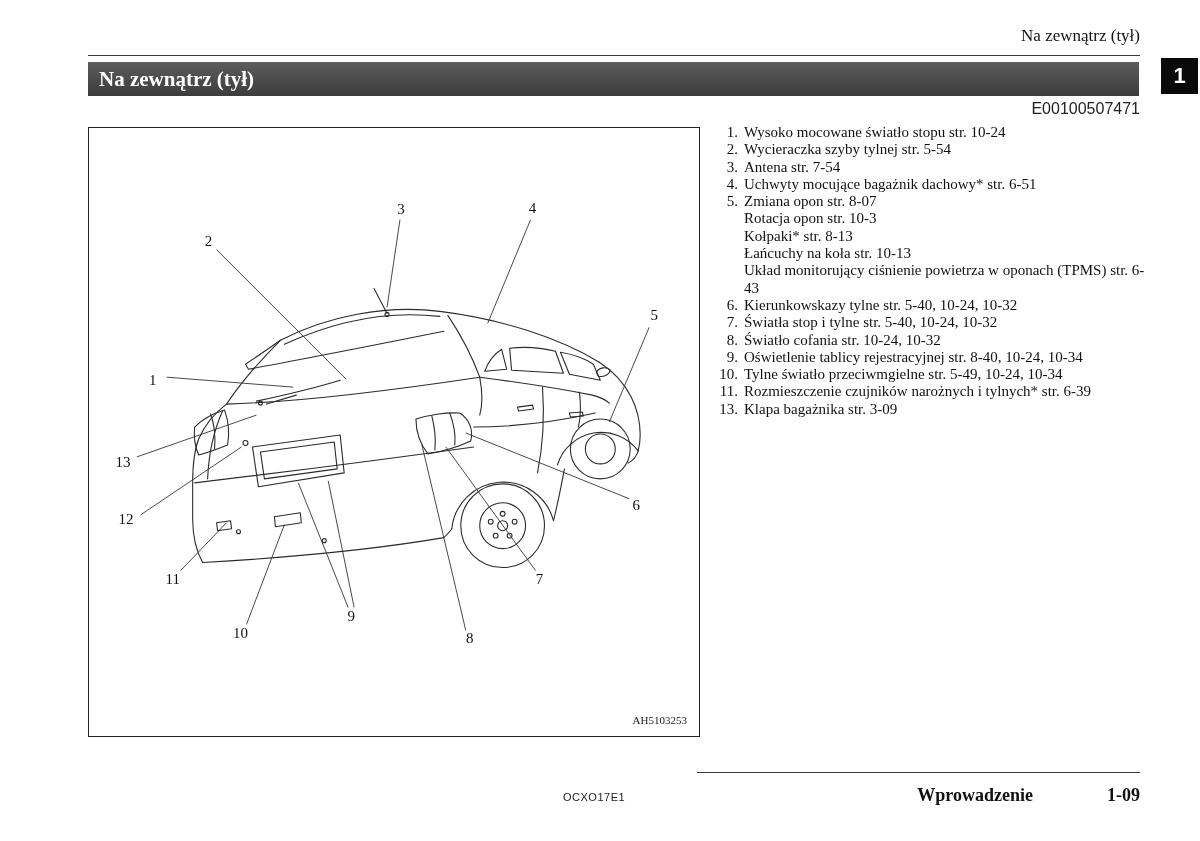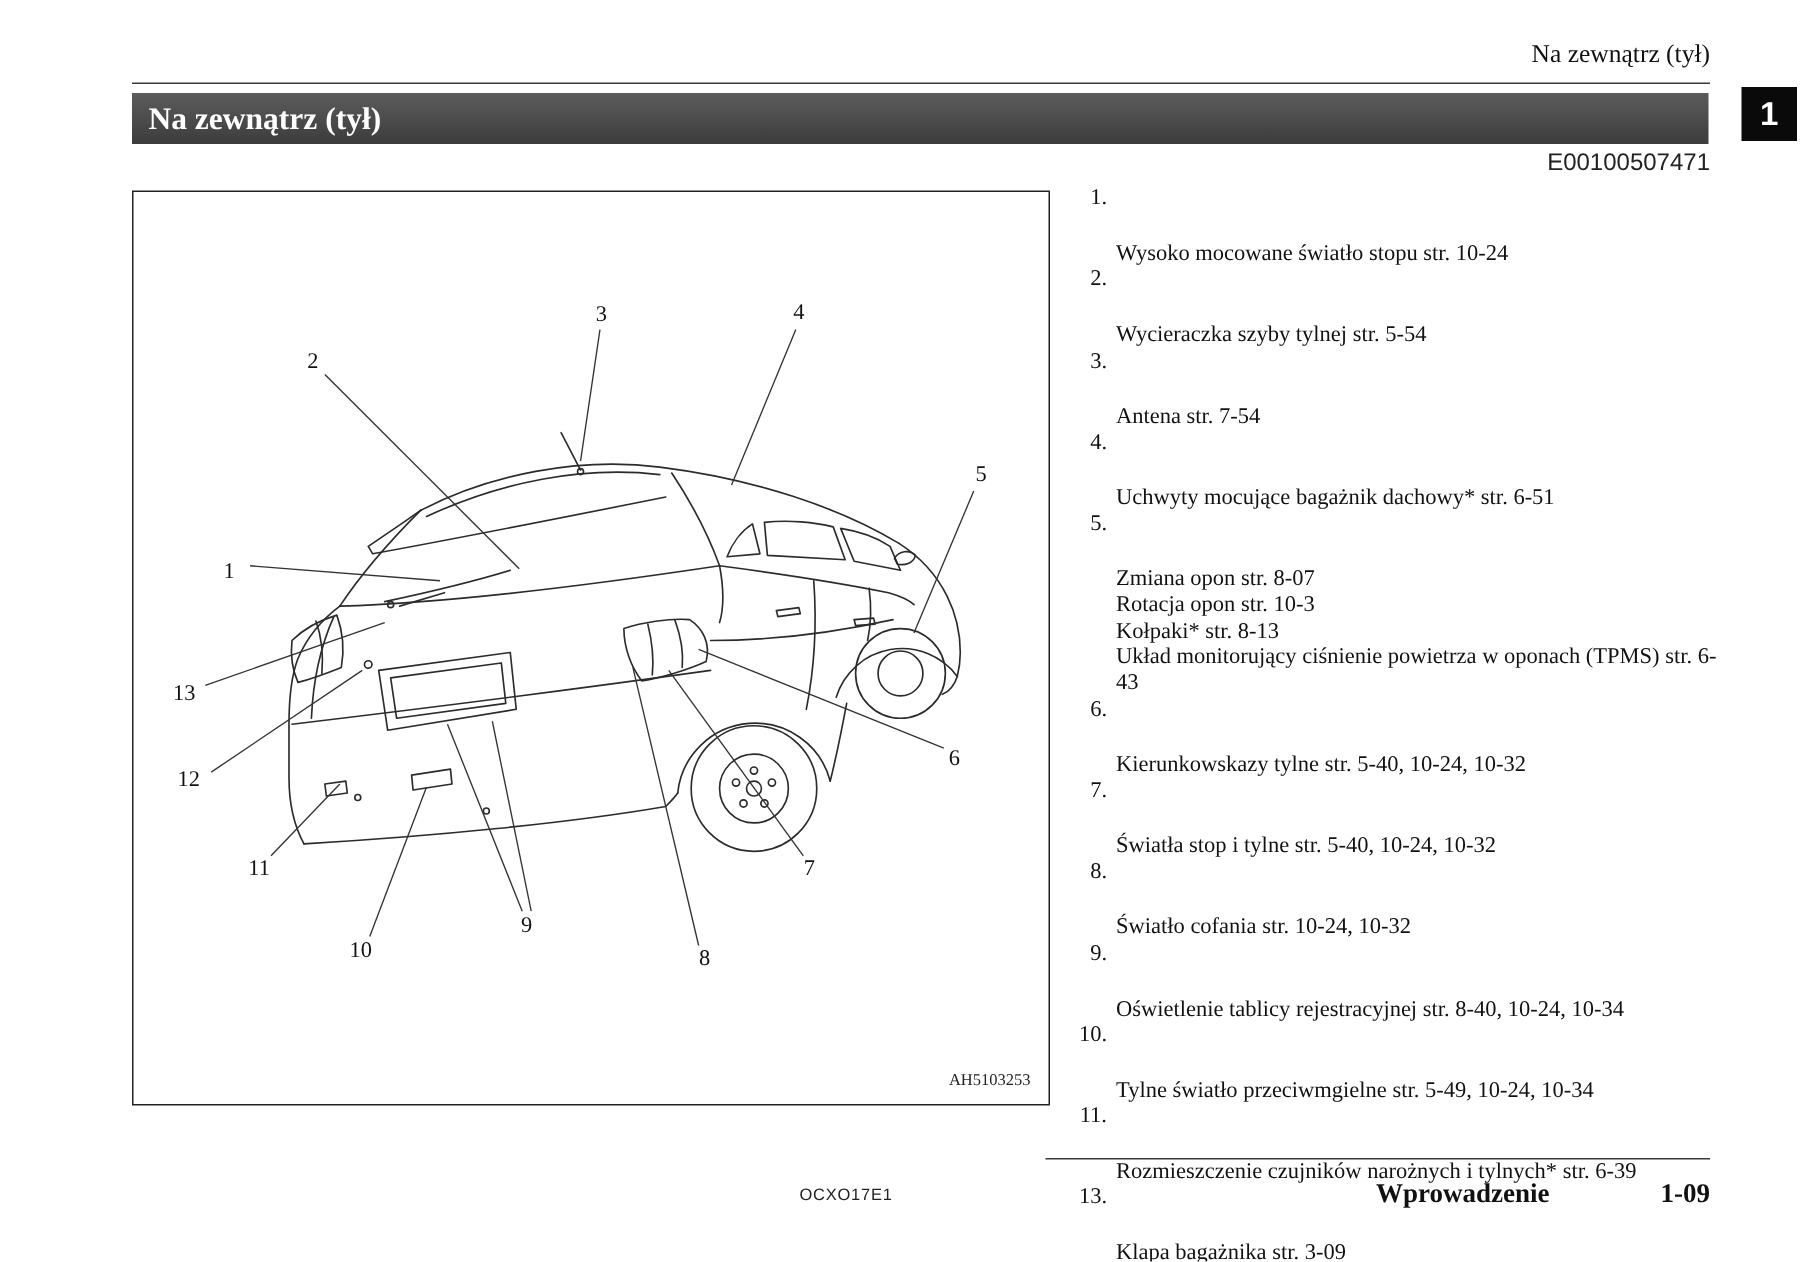--- a/index.html
+++ b/index.html
@@ -23,23 +23,23 @@
   .ecode{position:absolute;top:100px;right:60px;font-size:16px;font-family:"Liberation Sans",sans-serif;color:#222;}
   .figure-box{position:absolute;left:88px;top:127px;width:612px;height:610px;border:1px solid #222;box-sizing:border-box;}
   .figure-box svg{position:absolute;left:0;top:0;width:100%;height:100%;}
   .figure-code{position:absolute;right:12px;bottom:10px;font-size:11px;font-family:Liberation Serif, serif;color:#222;}
   .car path,.car circle,.car line{fill:none;stroke:#2b2b2b;stroke-width:1.1;stroke-linecap:round;stroke-linejoin:round;}
   .callout-line{stroke:#333;stroke-width:0.9;}
   .callout-label{font-family:"Liberation Serif",serif;font-size:15px;fill:#111;text-anchor:middle;}
   .legend{position:absolute;left:714px;top:124px;width:432px;font-size:15px;line-height:17.3px;}
   .legend-item{display:flex;}
   .legend-num{flex:0 0 24px;width:24px;text-align:right;padding-right:6px;}
-  .legend-text{flex:1;margin-top:37px;}
+  .legend-text{flex:1;}
   .footer-rule{position:absolute;left:697px;top:772px;width:443px;height:1px;background:#3a3a3a;}
-  .footer-code{position:absolute;left:533px;top:791px;font-size:11px;font-family:"Liberation Sans",sans-serif;color:#222;letter-spacing:.5px;}
+  .footer-code{position:absolute;left:563px;top:791px;font-size:11px;font-family:"Liberation Sans",sans-serif;color:#222;letter-spacing:.5px;}
   .footer-right{position:absolute;right:60px;top:785px;font-size:18px;font-weight:bold;display:flex;gap:74px;align-items:baseline;}
 </style>
 </head>
 <body>
 
 <div class="running-head">Na zewnątrz (tył)</div>
 <div class="head-rule"></div>
 
 <div class="banner">
   <span>Na zewnątrz (tył)</span>
@@ -178,20 +178,21 @@
       <span class="legend-text">
         <div>Uchwyty mocujące bagażnik dachowy* str. 6-51</div>
       </span>
     </div>
     <div class="legend-item">
       <span class="legend-num">5.</span>
       <span class="legend-text">
         <div>Zmiana opon str. 8-07</div>
         <div>Rotacja opon str. 10-3</div>
         <div>Kołpaki* str. 8-13</div>
+        <div>Łańcuchy na koła str. 10-13</div>
         <div>Układ monitorujący ciśnienie powietrza w oponach (TPMS) str. 6-43</div>
       </span>
     </div>
     <div class="legend-item">
       <span class="legend-num">6.</span>
       <span class="legend-text">
         <div>Kierunkowskazy tylne str. 5-40, 10-24, 10-32</div>
       </span>
     </div>
     <div class="legend-item">

